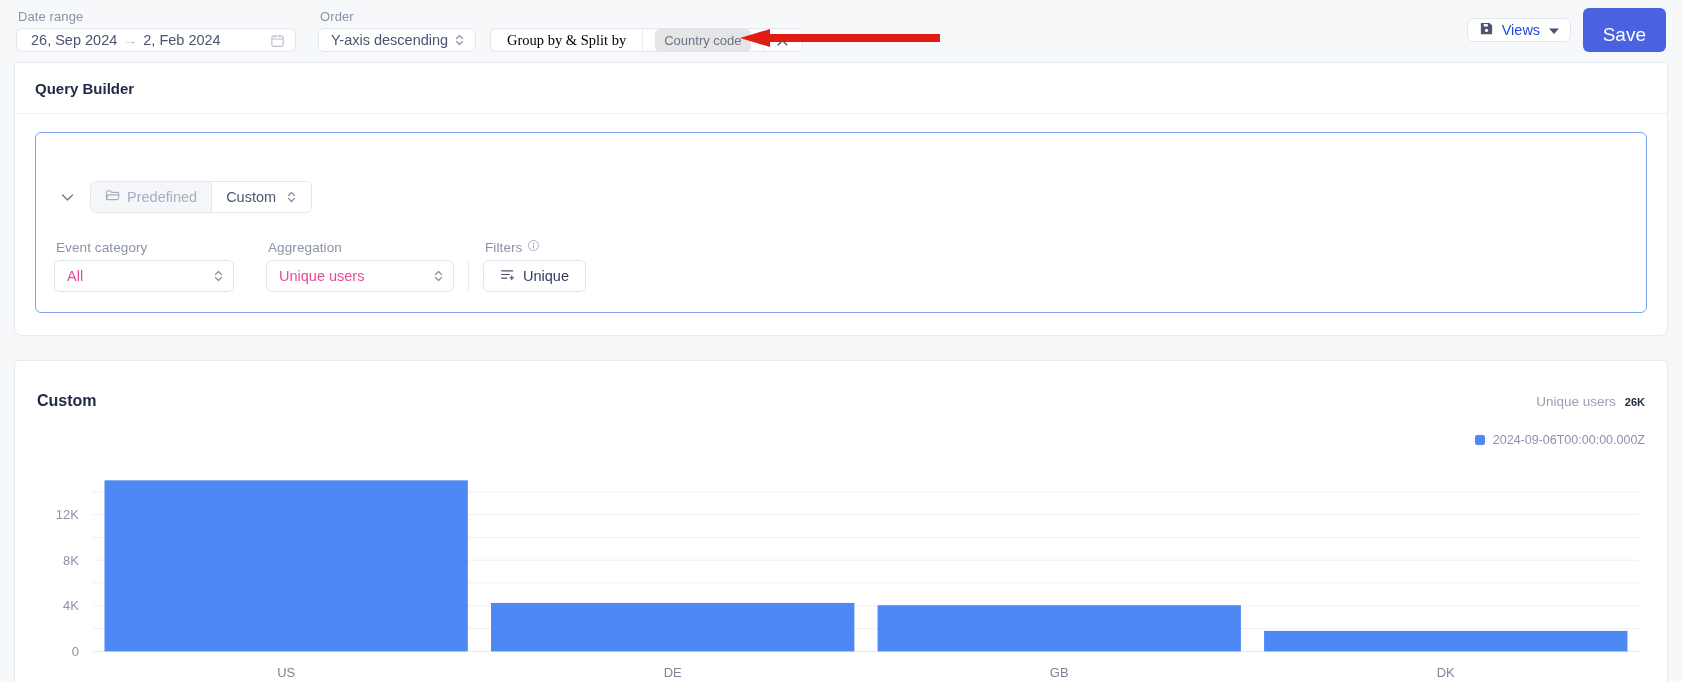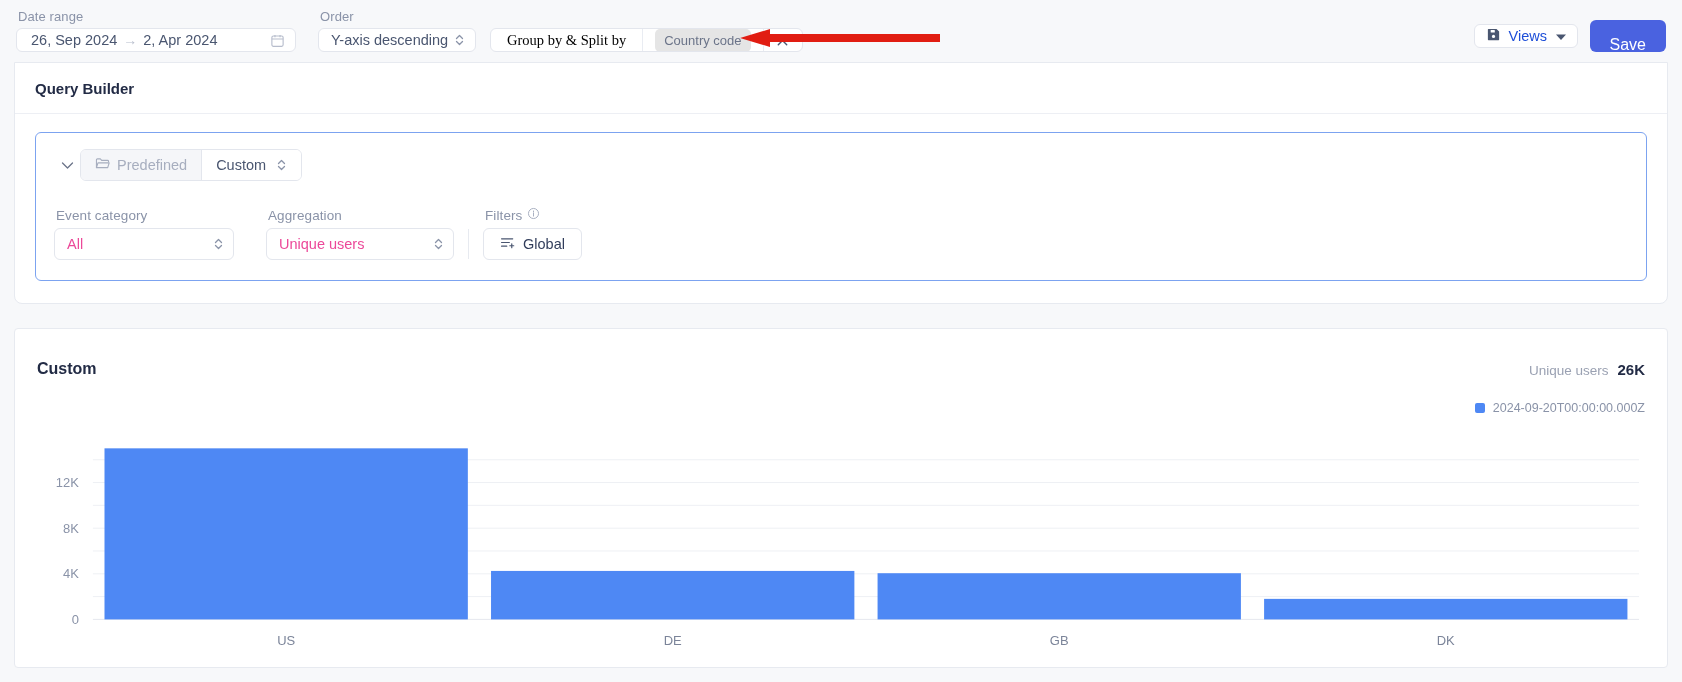--- a/index.html
+++ b/index.html
@@ -102,23 +102,23 @@
     padding: 0 11px 0 11px;
     gap: 8px;
     cursor: pointer;
   }
   .views-btn .vb-txt { font-size: 14.5px; color: #1d4ed8; }
   .save-btn {
     background: #4a62e0;
     color: #fff;
     border: none;
     border-radius: 6px;
-    height: 32px;
+    height: 44px;
     padding: 16px 20px;
-    font-size: 16px;
+    font-size: 19px;
     font-family: "Liberation Sans", sans-serif;
     cursor: pointer;
   }
 
   
   .arrow-annot {
     position: absolute;
     left: 740px; top: 28px;
     width: 200px; height: 20px;
     pointer-events: none;
@@ -139,21 +139,21 @@
     font-size: 15px;
     font-weight: bold;
     color: #222b45;
   }
   .qb-body { padding: 18px 20px 22px 20px; }
   .qb-inner {
     border: 1px solid #7ca3f0;
     border-radius: 6px;
     padding: 16px 18px 20px 18px;
   }
-  .qb-row1 { display: flex; align-items: center; gap: 0; }
+  .qb-row1 { display: flex; align-items: center; gap: 10px; margin-top: 32px; }
   .caret-btn {
     width: 26px; height: 26px;
     display: flex; align-items: center; justify-content: center;
     color: #6b7489;
     cursor: pointer;
   }
   .seg {
     display: flex;
     border: 1px solid #e3e6ed;
     border-radius: 6px;
@@ -213,21 +213,21 @@
     position: relative;
   }
   .chart-header {
     display: flex; align-items: center;
     padding: 20px 22px 0 22px;
     height: 60px;
   }
   .chart-title { font-size: 16px; font-weight: bold; color: #222b45; }
   .chart-metric { margin-left: auto; display: flex; align-items: baseline; gap: 9px; }
   .chart-metric .m-label { font-size: 13.5px; color: #9aa1b2; }
-  .chart-metric .m-value { font-size: 15px; font-weight: bold; color: #222b45; }
+  .chart-metric .m-value { font-size: 11px; font-weight: bold; color: #222b45; }
 
   .legend {
     display: flex; justify-content: flex-end; align-items: center;
     gap: 8px;
     padding: 12px 22px 0 0;
     font-size: 12.5px;
     color: #8a93a8;
   }
   .legend .swatch { width: 10px; height: 10px; border-radius: 2px; background: #4e88f4; }
 
@@ -241,21 +241,21 @@
 </head>
 <body>
 
 <div class="topbar">
 
   <div class="field-group">
     <div class="field-label">Date range</div>
     <div class="ctl daterange">
       <span class="dr-val">26, Sep 2024</span>
       <span class="dr-sep">→</span>
-      <span class="dr-val">2, Apr 2024</span>
+      <span class="dr-val">2, Feb 2024</span>
       <span class="cal-icon">
         <svg width="15" height="15" viewBox="0 0 16 16" fill="none" stroke="#b7bdcc" stroke-width="1.2">
           <rect x="2" y="3.2" width="12" height="11" rx="1.6"></rect>
           <path d="M2 6.4h12M5.3 2v2.4M10.7 2v2.4"></path>
         </svg>
       </span>
     </div>
   </div>
 
   <div class="field-group" style="margin-left:22px">
@@ -379,41 +379,41 @@
               </svg>
             </span>
           </div>
           <div class="global-btn">
             <span>
               <svg width="15" height="13" viewBox="0 0 16 14" fill="none" stroke="#4a5670" stroke-width="1.3" stroke-linecap="round">
                 <path d="M1.6 3h12M1.6 7h8.4M1.6 11h5.6"></path>
                   <path d="M12.6 8.4v4.2M10.5 10.5h4.2"></path>
               </svg>
             </span>
-            <span>Global</span>
+            <span>Unique</span>
           </div>
         </div>
       </div>
 
     </div>
   </div>
 </div>
 
 <div class="chart-card">
   <div class="chart-header">
     <div class="chart-title">Custom</div>
     <div class="chart-metric">
       <span class="m-label">Unique users</span>
       <span class="m-value">26K</span>
     </div>
   </div>
 
   <div class="legend">
     <span class="swatch"></span>
-    <span>2024-09-20T00:00:00.000Z</span>
+    <span>2024-09-06T00:00:00.000Z</span>
   </div>
 
   <div class="plot">
     <svg id="chart-svg" viewBox="0 0 1654 240" preserveAspectRatio="none">
         <line x1="78" x2="1626" y1="192" y2="192" stroke="#e6e8ee" stroke-width="1"></line>
         <line x1="78" x2="1626" y1="146" y2="146" stroke="#eef0f4" stroke-width="1"></line>
         <line x1="78" x2="1626" y1="100" y2="100" stroke="#eef0f4" stroke-width="1"></line>
         <line x1="78" x2="1626" y1="54" y2="54" stroke="#eef0f4" stroke-width="1"></line>
         <line x1="78" x2="1626" y1="169" y2="169" stroke="#eef0f4" stroke-width="1"></line>
         <line x1="78" x2="1626" y1="123" y2="123" stroke="#eef0f4" stroke-width="1"></line>

